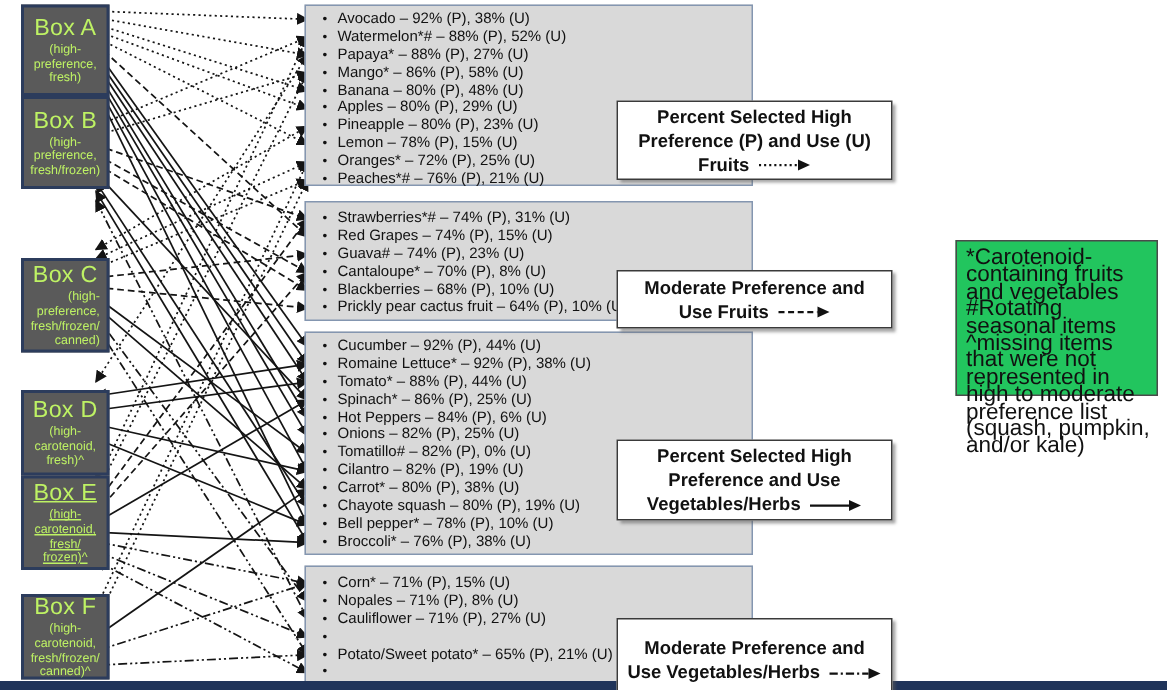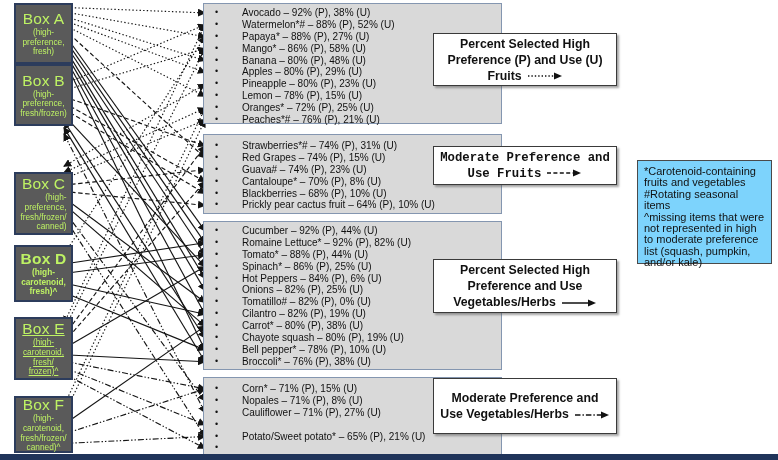--- a/index.html
+++ b/index.html
@@ -17,56 +17,56 @@
   
   .pref-box{
     position:absolute;left:2px;width:59px;z-index:2;
     background:var(--box-fill,#5a5a5a);border:2px solid var(--box-border,#2c3c5c);
     color:#bef264;display:flex;flex-direction:column;align-items:center;justify-content:center;
     text-align:center;box-sizing:border-box;margin-left:12px;
   }
   .pref-box .btitle{font-size:15.5px;letter-spacing:.2px;line-height:17px;}
   .pref-box .bsub{font-size:8.3px;line-height:9.6px;white-space:pre-line;margin-top:1px;}
   #box-A{top:3px;height:61px;} #box-B{top:64px;height:62px;} #box-C{top:172px;height:63px;text-align:right;}
-  #box-D{top:245px;height:57px;font-weight:bold;} #box-E{top:317px;height:63px;text-decoration:underline;} #box-F{top:396px;height:57px;}
+  #box-D{top:260px;height:57px;} #box-E{top:317px;height:63px;text-decoration:underline;} #box-F{top:396px;height:57px;}
 
   
   .list-box{
     position:absolute;left:203px;width:299px;z-index:2;box-sizing:border-box;
     background:var(--list-fill,#d9d9d9);border:1.5px solid var(--list-border,#8496b0);
     padding-top:3px;
   }
   #list-0{top:3px;height:121px;} #list-1{top:134px;height:80px;padding-top:5px;}
   #list-2{top:221px;height:149px;} #list-3{top:377px;height:79px;padding-top:5px;}
   .item{display:flex;align-items:center;height:11.9px;line-height:11.9px;font-size:10px;white-space:nowrap;}
   .item .bullet{width:8px;margin-left:11px;font-size:9px;flex:0 0 auto;}
-  .item .itxt{margin-left:19px;}
+  .item .itxt{margin-left:2px;}
 
   
   .cap-box{
-    position:absolute;left:433px;width:184px;z-index:3;box-sizing:border-box;
+    position:absolute;left:411px;width:184px;z-index:3;box-sizing:border-box;
     background:#fff;border:1.5px solid var(--cap-border,#3a3a3a);
     box-shadow:2px 2px 2px rgba(90,90,90,.55);
     display:flex;align-items:center;justify-content:center;text-align:center;
-    font-weight:bold;font-size:12.3px;line-height:16px;padding:2px 6px;
-  }
-  #cap-0{top:33px;height:53px;} #cap-1{top:146px;height:39px;font-family:Liberation Mono, monospace;}
+    font-weight:bold;font-size:12.3px;line-height:16px;padding:2px 6px;margin-top:34px;
+  }
+  #cap-0{top:33px;height:53px;} #cap-1{top:146px;height:39px;}
   #cap-2{top:259px;height:54px;} #cap-3{top:378px;height:56px;}
   .larrow{vertical-align:middle;margin-left:5px;}
   .larrow line{stroke:#111;stroke-width:1.5;}
   .larrow path{fill:#111;}
   .larrow[data-style="dotted"] line{stroke-dasharray:1.4 2;}
   .larrow[data-style="dashed"] line{stroke-dasharray:4 2.4;}
   .larrow[data-style="dashdot"] line{stroke-dasharray:5.5 2 1.4 2;}
 
   
   #note{
     position:absolute;left:637px;top:160px;width:135px;height:104px;z-index:2;box-sizing:border-box;
-    background:#7dd3fc;border:1.2px solid #4a4a4a;padding:5px 4px 4px 6px;
-    font-size:11px;line-height:11.4px;
+    background:#22c55e;border:1.2px solid #4a4a4a;padding:5px 4px 4px 6px;
+    font-size:15px;line-height:11.4px;
   }
   
   #bottom-bar{position:absolute;left:0;top:454px;width:778px;height:6px;z-index:2;background:var(--bar,#20345a);}
 </style>
 </head>
 <body>
 
 <div id="fig" style="--box-fill: #5a5a5a; --box-border: #2c3c5c; --list-fill: #d9d9d9; --list-border: #8496b0; --cap-border: #3a3a3a; --line: #141414; --bar: #20345a;">
 
   <svg id="wires">
@@ -240,21 +240,21 @@
       </div>
     </div>
   <div class="list-box" id="list-2">
       <div class="items">
         <div class="item" id="item-2-0">
           <span class="bullet">•</span>
           <span class="itxt">Cucumber – 92% (P), 44% (U)</span>
         </div>
         <div class="item" id="item-2-1">
           <span class="bullet">•</span>
-          <span class="itxt">Romaine Lettuce* – 92% (P), 82% (U)</span>
+          <span class="itxt">Romaine Lettuce* – 92% (P), 38% (U)</span>
         </div>
         <div class="item" id="item-2-2">
           <span class="bullet">•</span>
           <span class="itxt">Tomato* – 88% (P), 44% (U)</span>
         </div>
         <div class="item" id="item-2-3">
           <span class="bullet">•</span>
           <span class="itxt">Spinach* – 86% (P), 25% (U)</span>
         </div>
         <div class="item" id="item-2-4">

